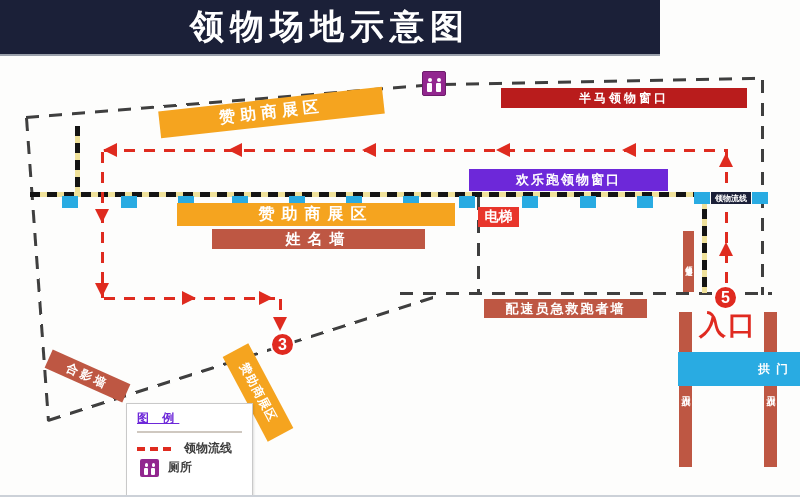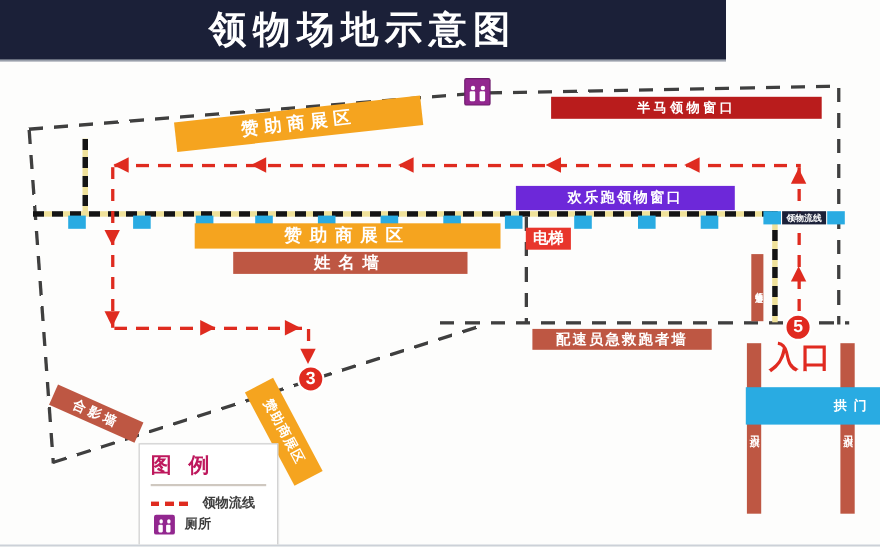--- a/index.html
+++ b/index.html
@@ -51,21 +51,21 @@
   .gate-label{position:absolute;color:#E02A20;font-size:27px;font-weight:900;letter-spacing:2px;z-index:6;}
   
   .wc{position:absolute;background:#92278F;border:1px solid #6d1c6b;border-radius:2px;
       display:flex;align-items:flex-end;justify-content:center;gap:4px;z-index:5;}
   .person{position:relative;width:5px;height:9px;background:#fff;border-radius:1px;margin-bottom:3px;}
   .person::before{content:"";position:absolute;top:-5px;left:0.5px;width:4px;height:4px;border-radius:50%;background:#fff;}
   
   .legend{position:absolute;left:126px;top:403px;width:127px;height:93px;background:#fff;
           border:1px solid #c9c9c9;box-shadow:1px 1px 2px rgba(0,0,0,.12);z-index:10;
           padding:6px 10px;box-sizing:border-box;}
-  .legend .lt{font-size:19px;font-weight:bold;color:#be185d;letter-spacing:5px;}
+  .legend .lt{font-size:12px;font-weight:bold;color:#6d28d9;letter-spacing:5px;text-decoration:underline;}
   .legend hr{border:none;border-top:2px solid #cfc8c0;margin:4px 0 6px 0;}
   .lrow{display:flex;align-items:center;height:19px;gap:9px;}
   .lrow .lbl{font-size:12px;color:#3d3d3d;font-weight:bold;}
   .sw-barrier{width:38px;height:4px;background:repeating-linear-gradient(90deg,#141414 0 8px,#EFE19A 8px 13px);}
   .sw-flow{width:38px;height:4px;background:repeating-linear-gradient(90deg,#DF2B1F 0 8px,rgba(0,0,0,0) 8px 13px);}
   .sw-wc{width:19px;height:18px;position:relative;flex:0 0 auto;display:flex;align-items:flex-end;justify-content:center;gap:3px;
          background:#92278F;border-radius:2px;margin-left:3px;}
   .sw-wc .person{width:4px;height:7px;margin-bottom:2px;}
   .sw-wc .person::before{width:3.5px;height:3.5px;top:-4.5px;}
 </style>

